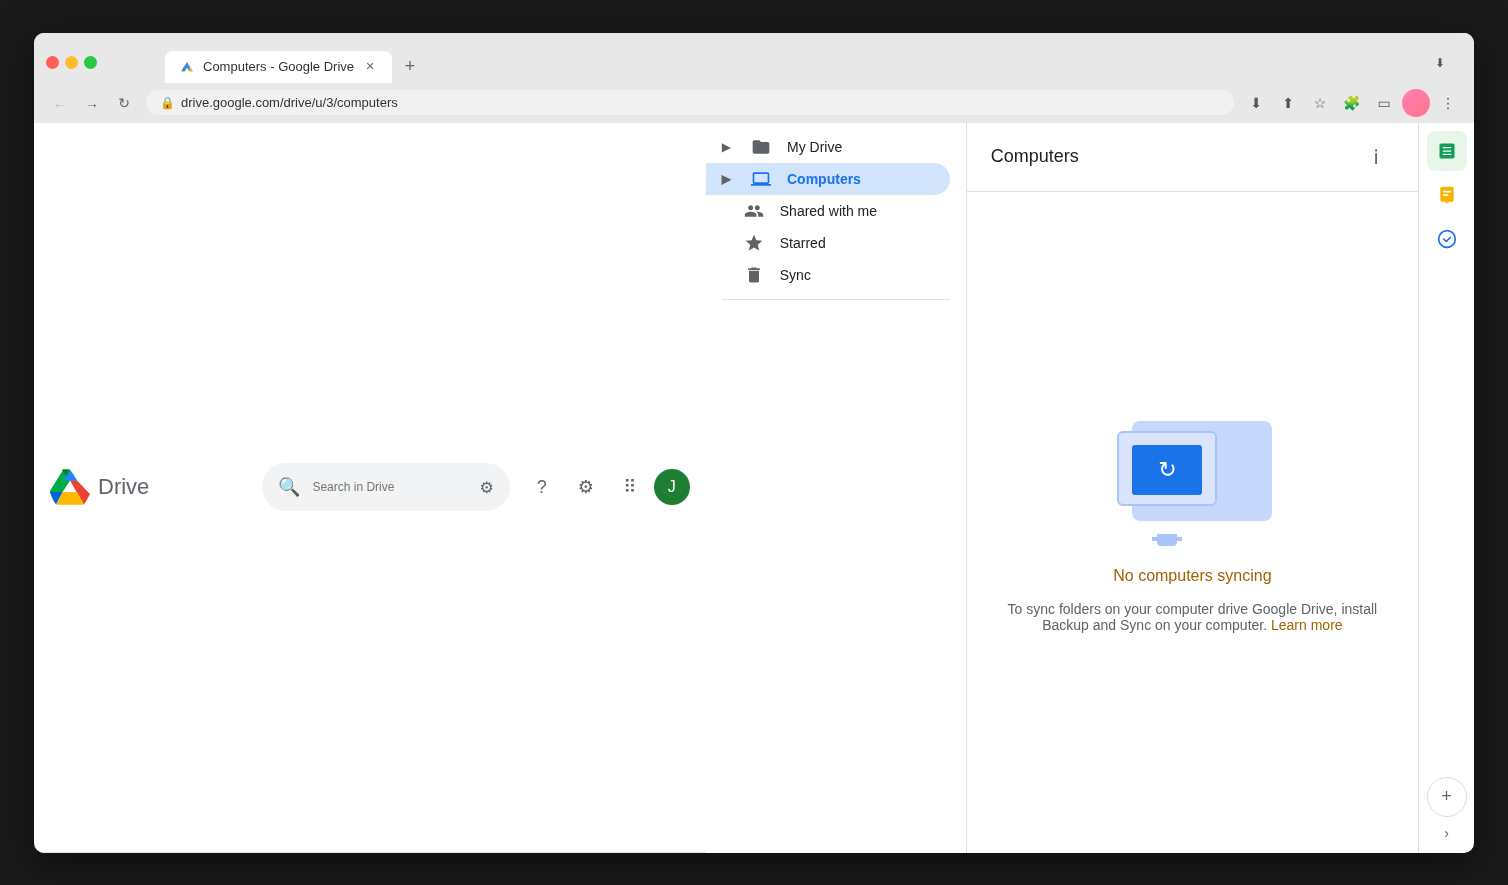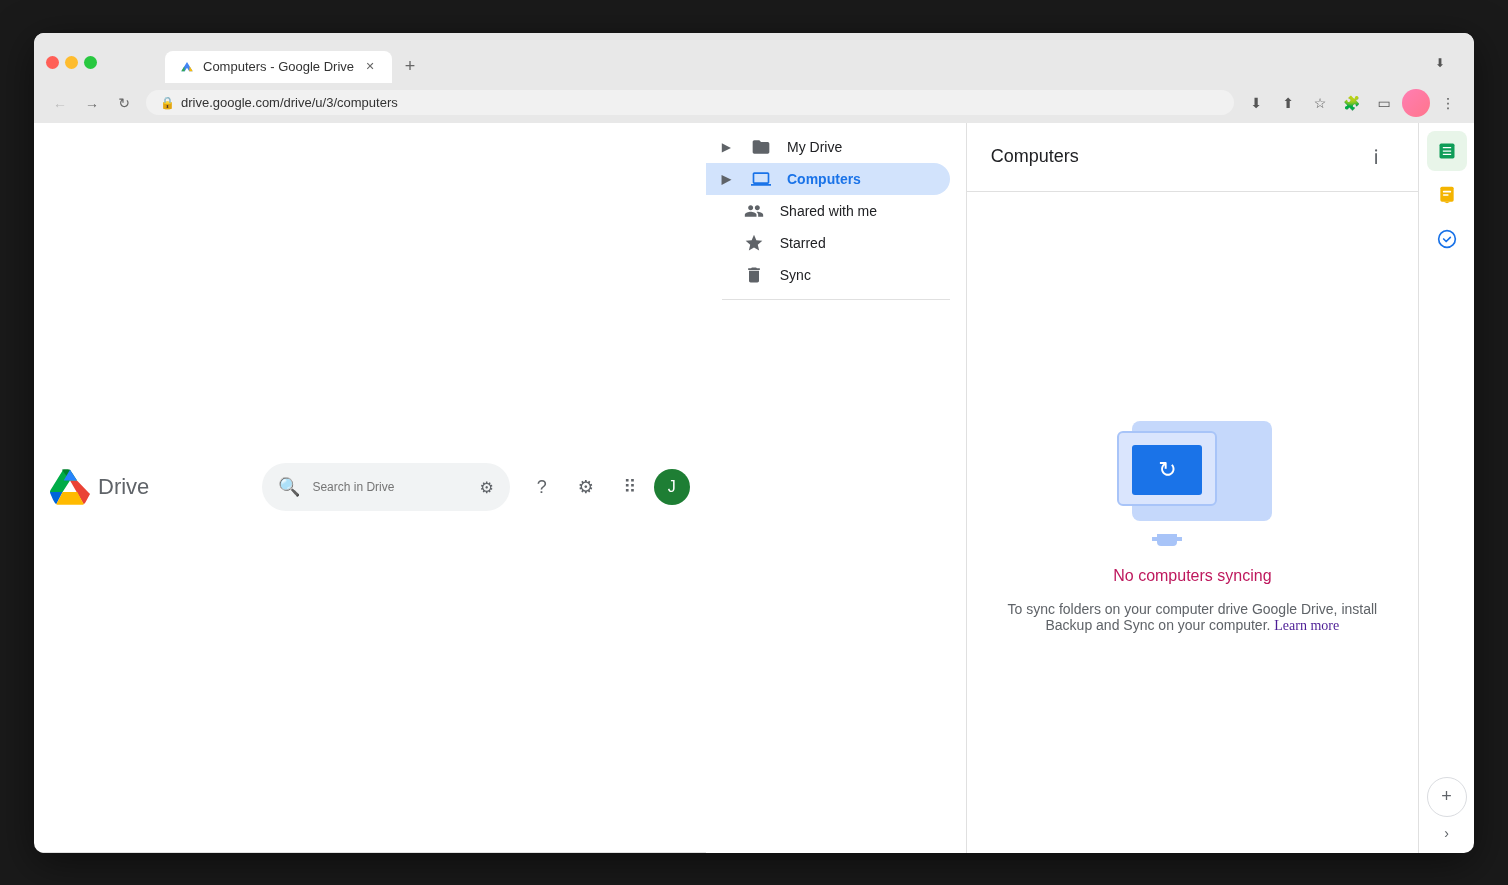--- a/index.html
+++ b/index.html
@@ -388,34 +388,33 @@
     .empty-state {
       flex: 1;
       display: flex;
       flex-direction: column;
       align-items: center;
       justify-content: center;
       gap: 16px;
     }
     .empty-text-main {
       font-size: 16px;
-      color: #be185d;
+      color: #a16207;
       font-weight: 500;
     }
     .empty-text-sub {
       font-size: 14px;
       color: #5f6368;
       text-align: center;
       max-width: 400px;
     }
     .learn-more-link {
-      color: #4c1d95;
+      color: #a16207;
       text-decoration: none;
       cursor: pointer;
-      font-family: Liberation Serif, serif;
     }
     
     .right-panel {
       width: 56px;
       border-left: 1px solid #e0e0e0;
       display: flex;
       flex-direction: column;
       align-items: center;
       padding: 8px 0;
       gap: 4px;

